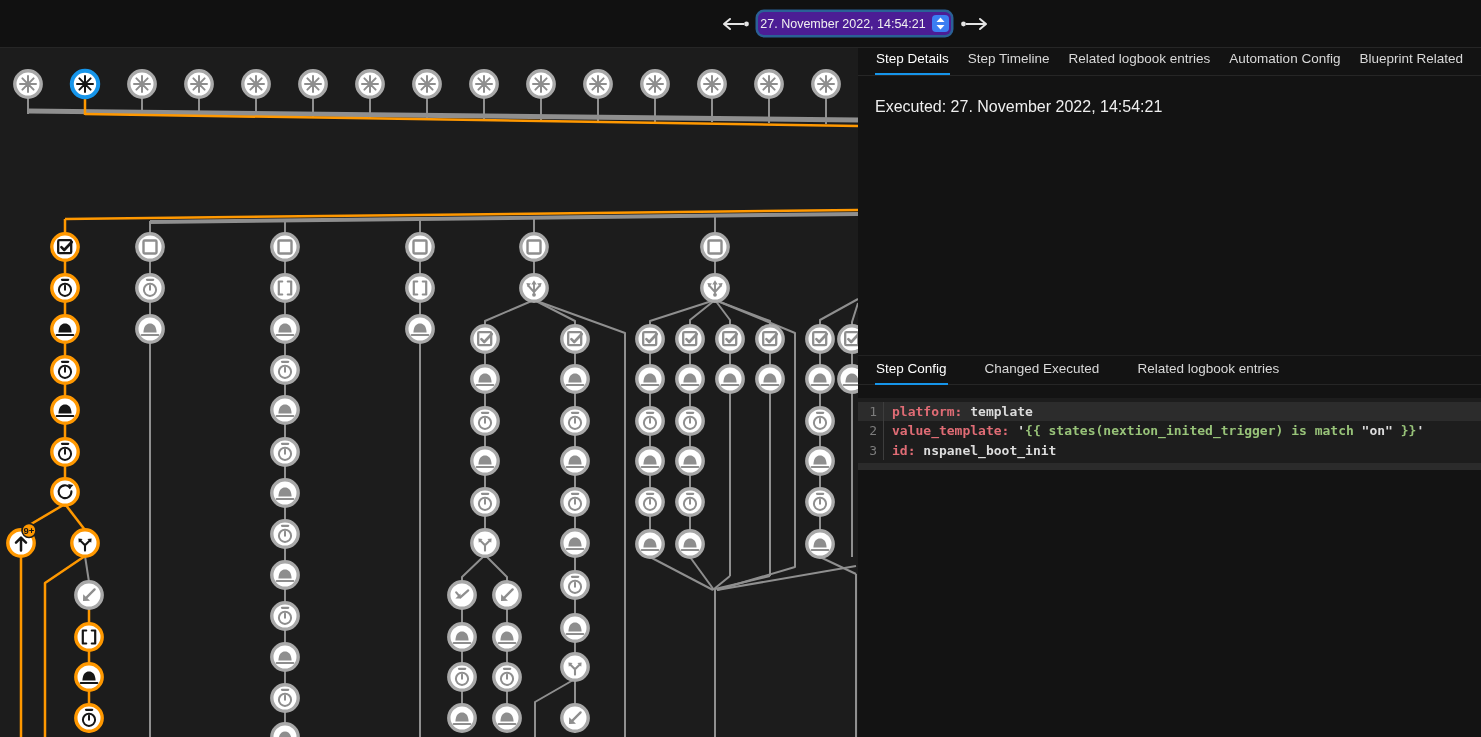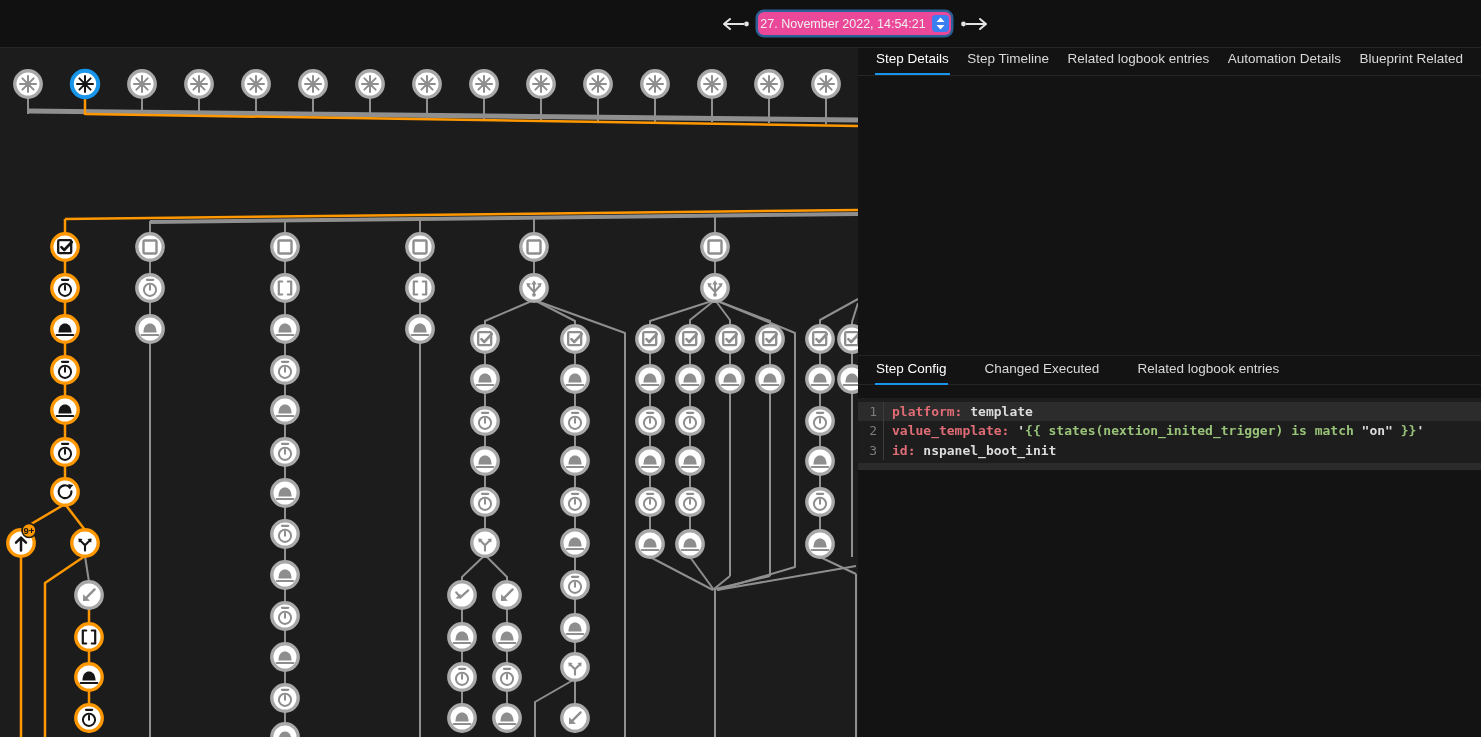--- a/index.html
+++ b/index.html
@@ -7,21 +7,21 @@
               font-family:"Liberation Sans", sans-serif; }
   :root { --accent:#1695ea; --orange:#ff9800; }
 
   
   .topbar { position:absolute; left:0; top:0; width:1481px; height:48px;
             background:#111; border-bottom:1px solid #262626; z-index:30; }
   .nav-arrow { position:absolute; top:17px; width:30px; height:14px; cursor:pointer; color:#e4e4e4; }
   .nav-prev { left:720px; }
   .nav-next { left:960px; }
   .run-select { position:absolute; left:758px; top:12px; width:193px; height:23px;
-                background:#ec4899; border-radius:6px; box-shadow:0 0 0 2.5px #2a6096;
+                background:#4c1d95; border-radius:6px; box-shadow:0 0 0 2.5px #2a6096;
                 display:flex; align-items:center; justify-content:center; cursor:pointer; }
   .run-select .val { color:#f0f0f0; font-size:12.5px; padding-right:6px; white-space:nowrap; }
   .stepper { width:17px; height:17px; border-radius:4px; background:#3b7ef2; display:flex;
              flex-direction:column; align-items:center; justify-content:center; gap:1px; }
 
   
   .graph { position:absolute; left:0; top:48px; width:858px; height:689px;
            background:#1c1c1c; overflow:hidden; }
 
   
@@ -846,23 +846,24 @@
           <path d="M-8.3,6H8.3" stroke-width="2"></path>
         </g>
       </g>
     </svg></div>
 
 <div class="panel">
   <div class="tabs tabs-top">
     <span class="tab active">Step Details</span>
     <span class="tab">Step Timeline</span>
     <span class="tab">Related logbook entries</span>
-    <span class="tab">Automation Details</span>
+    <span class="tab">Automation Config</span>
     <span class="tab">Blueprint Related</span>
   </div>
+  <div class="executed">Executed: 27. November 2022, 14:54:21</div>
 
   <div class="subpanel">
     <div class="tabs tabs-sub">
       <span class="tab active">Step Config</span>
       <span class="tab">Changed Executed</span>
       <span class="tab">Related logbook entries</span>
     </div>
     <div class="editor">
       <div id="code-rows">
           <div class="code-line active-line">

